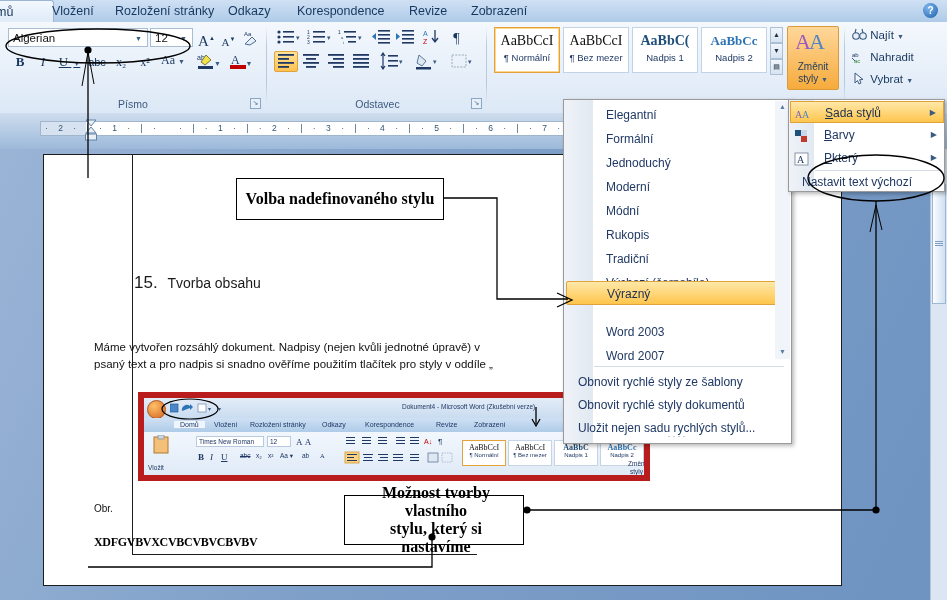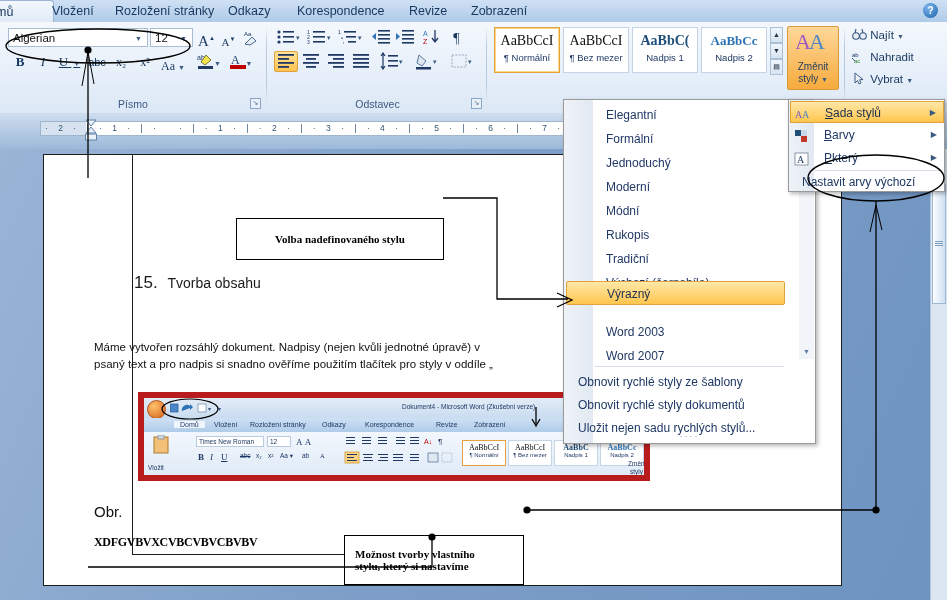--- a/index.html
+++ b/index.html
@@ -82,45 +82,45 @@
   
   #vscroll{position:absolute;right:0;top:0;width:16px;height:451px;
      background:#dbe6f2;border-left:1px solid #b2c6db;}
   #vscroll .thumb{position:absolute;left:1px;top:35px;width:14px;height:120px;
      background:linear-gradient(90deg,#fbfdff,#cfe0f2);border:1px solid #9fb8d2;box-sizing:border-box;}
   #vscroll .grip{position:absolute;left:4px;top:92px;width:8px;height:5px;}
   #vscroll .grip i{display:block;height:1px;background:#7e9ec0;margin-bottom:1px;}
 
   
   .callout{position:absolute;background:#fff;border:1px solid #000;box-sizing:border-box;
-     font-family:"Liberation Serif",serif;font-weight:bold;font-size:11px;color:#000;
-     display:flex;align-items:center;justify-content:center;text-align:center;padding:2px 6px;margin-top:40px;}
+     font-family:"Liberation Serif",serif;font-weight:bold;font-size:16px;color:#000;
+     display:flex;align-items:center;justify-content:center;text-align:center;padding:2px 6px;}
   #doc-heading{position:absolute;font-family:"Liberation Sans",sans-serif;font-size:17px;
      color:#1a1a1a;white-space:nowrap;}
   #doc-heading .sc{font-size:14px;}
   .docpara{position:absolute;font-size:11.5px;color:#111;line-height:17px;white-space:nowrap;}
-  #obr{position:absolute;font-size:15px;color:#111;text-align:right;}
+  #obr{position:absolute;font-size:10px;color:#111;text-align:right;}
   #xdfg{position:absolute;font-family:"Liberation Serif",serif;font-weight:bold;font-size:12px;
      color:#000;letter-spacing:-0.3px;}
 
   
   #inner-shot{position:absolute;background:#e9f0f9;border:6px solid #b91c1c;box-sizing:border-box;
      overflow:hidden;}
   #inner-shot .it{position:absolute;font-size:6.5px;color:#1f3864;white-space:nowrap;}
   #inner-shot .itab{position:absolute;font-size:7px;color:#1f3864;white-space:nowrap;}
   #inner-shot .ibox{position:absolute;background:#fff;border:1px solid #b9cade;box-sizing:border-box;}
   #inner-shot .istyle{position:absolute;top:42px;width:44px;height:26px;background:#fff;
      border:1px solid #c6d5e6;box-sizing:border-box;text-align:center;}
   #inner-shot .istyle .s{font-family:"Liberation Serif",serif;font-size:8px;color:#111;margin-top:2px;}
   #inner-shot .istyle .n{font-size:6px;color:#1f3864;}
   #inner-shot .istyle.sel{border:1px solid #e3a33a;}
   #inner-shot .glab{position:absolute;font-size:6px;color:#3c5a80;}
 
   
-  #menu{position:absolute;left:563px;top:99px;width:253px;height:345px;background:#fff;
+  #menu{position:absolute;left:563px;top:99px;width:229px;height:345px;background:#fff;
      border:1px solid #9a9a9a;box-shadow:2px 2px 4px rgba(0,0,0,.28);box-sizing:border-box;}
   #menu .gutter{position:absolute;left:0;top:0;width:28px;height:100%;
      background:linear-gradient(90deg,#eff3f8,#e2e9f2);border-right:1px solid #e3e9f0;}
   #menu .mi{position:absolute;left:2px;width:219px;height:24px;line-height:24px;
      font-size:12px;color:#1f3864;padding-left:40px;box-sizing:border-box;white-space:nowrap;}
   #menu .mi.hl{background:linear-gradient(#ffe8a8,#ffc54d);border:1px solid #e0a33c;
      border-radius:2px;color:#1b2f4e;}
   #menu .sep{position:absolute;left:30px;width:190px;height:1px;background:#d5dce5;}
   #menu .mi2{position:absolute;left:2px;width:219px;height:23px;line-height:23px;
      font-size:12px;color:#1f3864;padding-left:12px;box-sizing:border-box;white-space:nowrap;}
@@ -206,21 +206,21 @@
         <span>I</span></div>
       <div class="btn" style="left:54px;top:28px;width:27px;height:20px;font-family:'Liberation Serif',serif;font-size:13px;line-height:20px;text-decoration:underline;">
         <span>U</span>
         <span class="caret" style="margin-left:2px;text-decoration:none;">▼</span></div>
       <div class="btn" style="left:84px;top:28px;width:22px;height:20px;font-size:11px;line-height:20px;text-decoration:line-through;">
         <span>abc</span></div>
       <div class="btn" style="left:108px;top:28px;width:22px;height:20px;font-family:'Liberation Serif',serif;font-size:12px;line-height:20px;">
         <span>x₂</span></div>
       <div class="btn" style="left:132px;top:28px;width:22px;height:20px;font-family:'Liberation Serif',serif;font-size:12px;line-height:20px;">
         <span>x²</span></div>
-      <div class="btn" style="left:156px;top:28px;width:30px;height:20px;font-family:'Liberation Serif',serif;font-size:12px;line-height:28px;">
+      <div class="btn" style="left:156px;top:28px;width:30px;height:20px;font-family:'Liberation Serif',serif;font-size:12px;line-height:16px;">
         <span>Aa</span>
         <span class="caret">▼</span></div>
       <div class="btn" style="left:193px;top:28px;width:28px;height:20px;">
         <svg width="17" height="18" viewBox="0 0 17 18" style="vertical-align:top;">
           <text x="0" y="8" font-size="7" fill="#1f3864">ab</text>
           <path d="M9 3 L14 8 L8 13 L4 10 Z" fill="#f2e14a" stroke="#5a5a1e" stroke-width=".8"></path>
           <rect x="1" y="14" width="15" height="3" fill="#1f3864"></rect>
         </svg><span class="caret">▼</span></div>
       <div class="btn" style="left:224px;top:28px;width:30px;height:20px;">
         <svg width="16" height="18" viewBox="0 0 16 18" style="vertical-align:top;">
@@ -633,21 +633,21 @@
           <rect x="1" y="1" width="13" height="12" fill="#fff" stroke="#7e8c9e" stroke-width=".9"></rect>
           <text x="3" y="11" font-size="10" font-family="Liberation Serif" fill="#1f3864">A</text>
         </svg>
     </span>
     <u class="k">P</u><span>který</span>
     <span class="arr">▶</span>
   </div>
 
   <div class="sep" style="top:70px;"></div>
   <div class="si" style="top:71px;padding-left:12px;">
-    <span>Nastavit arvy výchozí</span>
+    <span>Nastavit text výchozí</span>
   </div>
 </div>
 
 <svg id="overlay">
 
   <ellipse cx="98" cy="46" rx="92" ry="17" fill="none" stroke="#000" stroke-width="1.4"></ellipse>
 
   <path d="M88 50 L88 178" stroke="#000" stroke-width="1.3" fill="none"></path>
   <path d="M88 52 L82 86 M88 52 L94 84" stroke="#000" stroke-width="1" fill="none"></path>
   <circle cx="88" cy="50" r="3.6" fill="#000"></circle>

